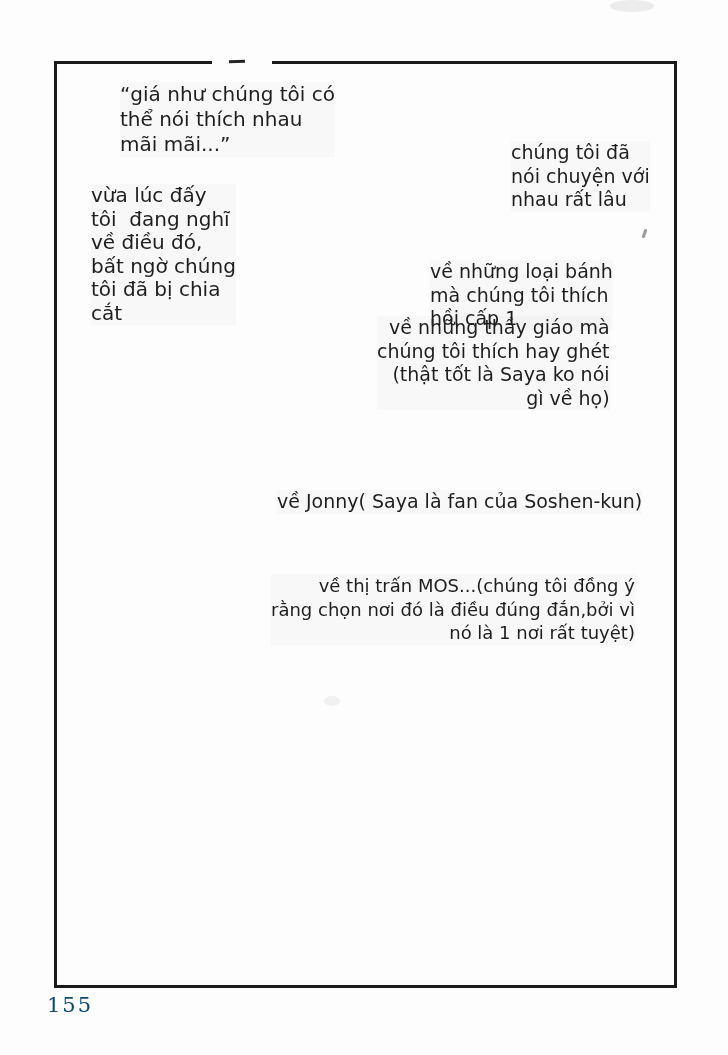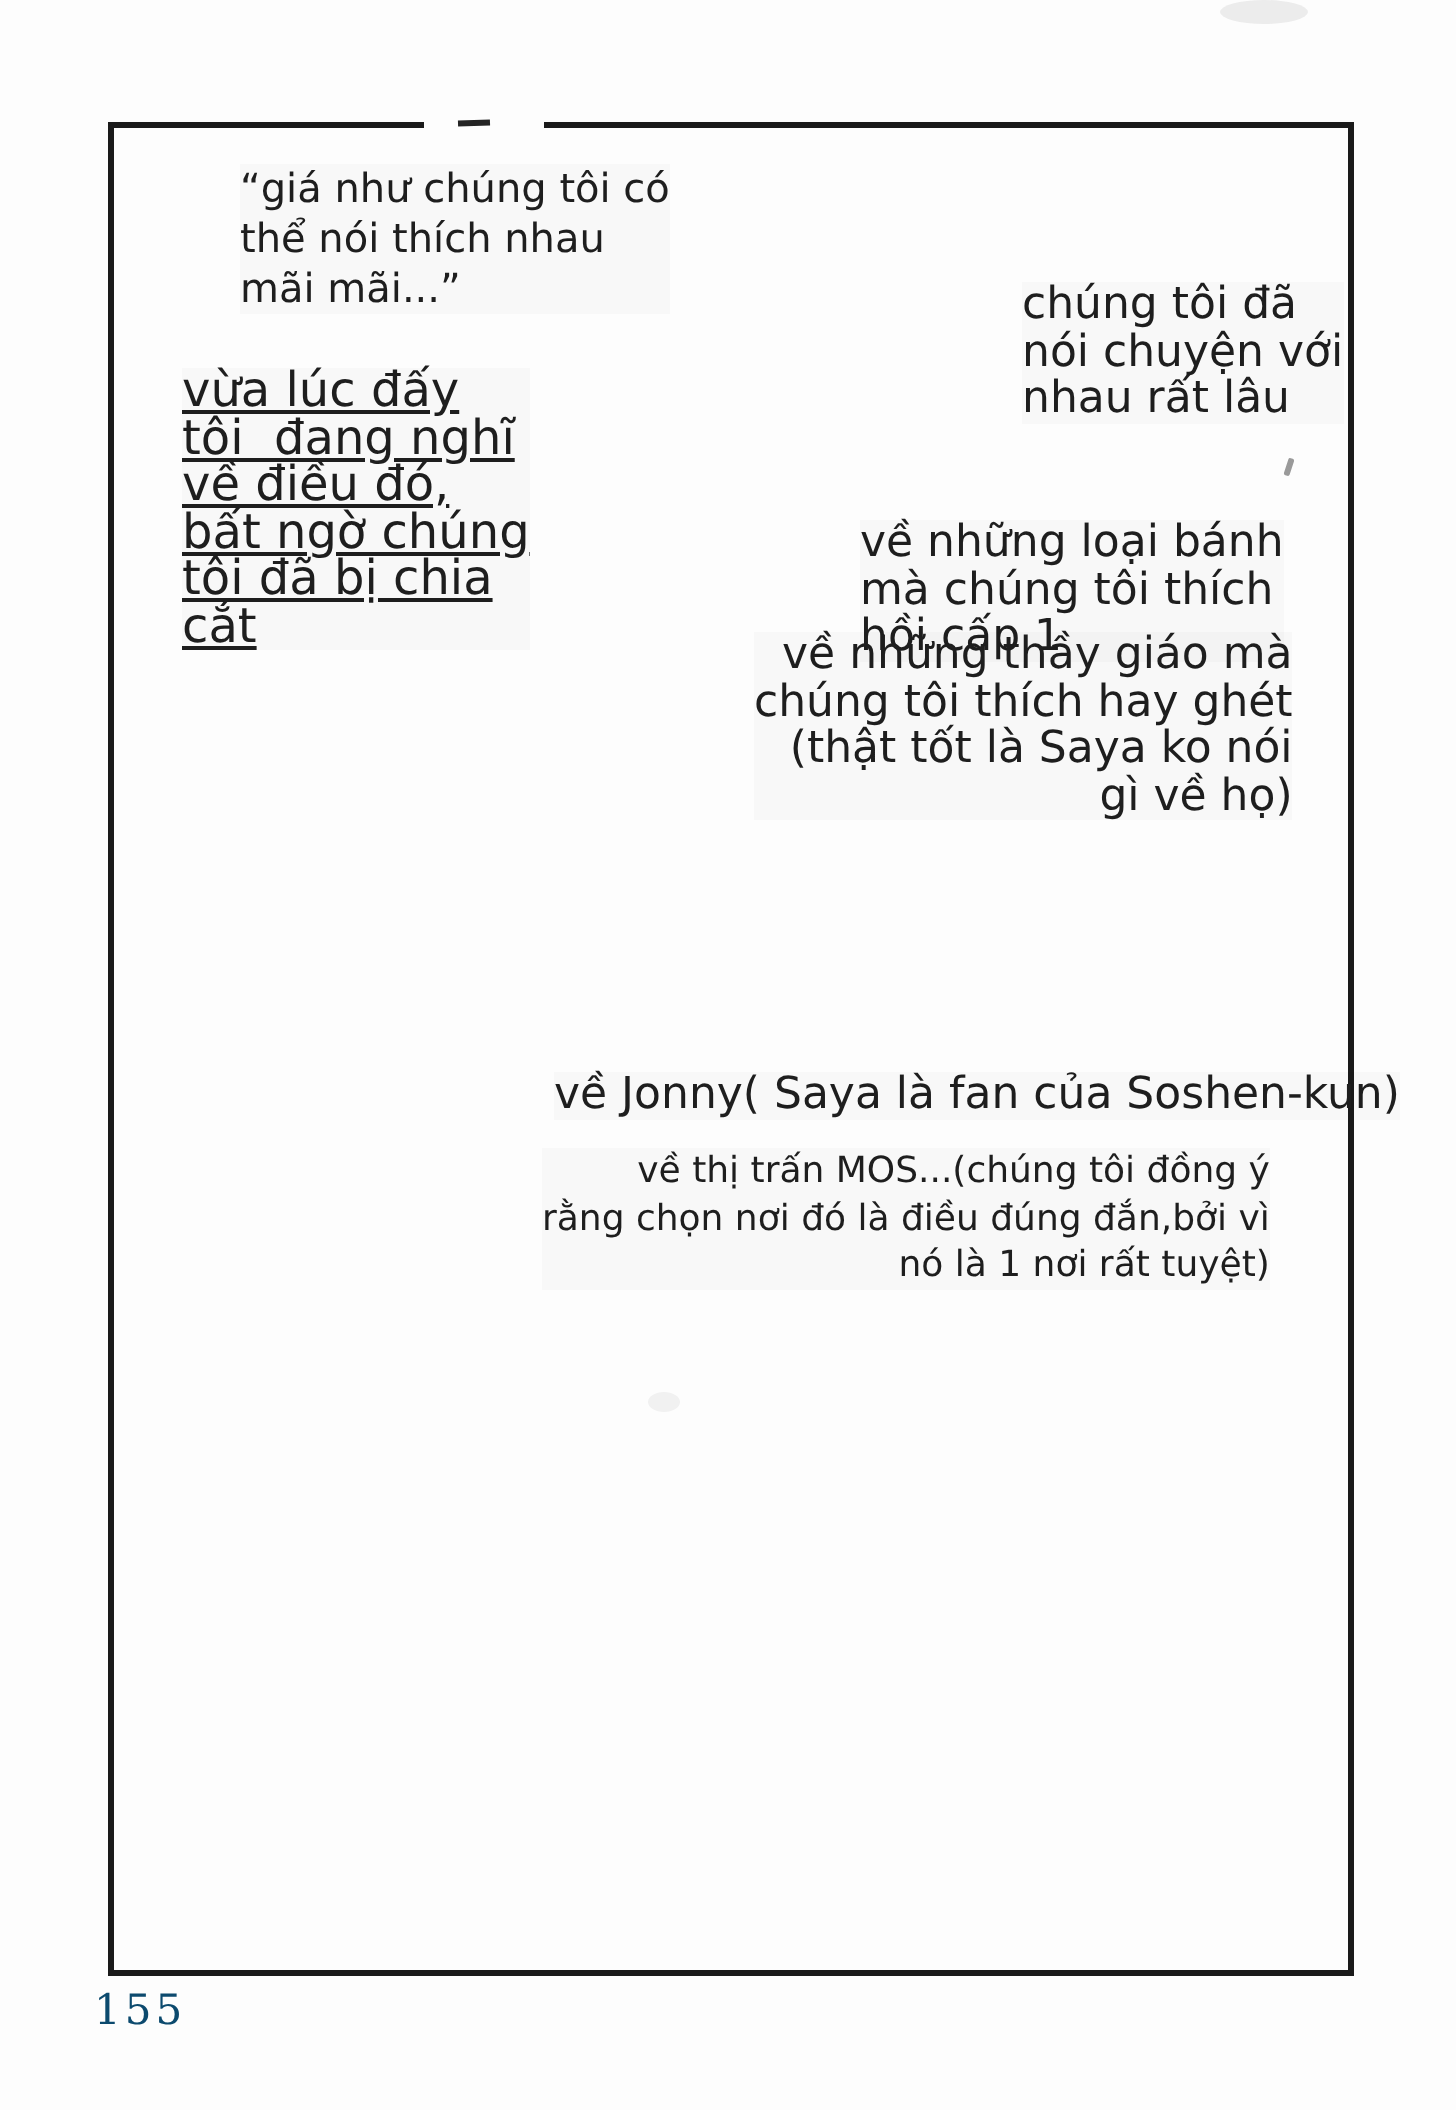--- a/index.html
+++ b/index.html
@@ -44,29 +44,29 @@
     background: #242424;
     transform: rotate(-2deg);
   }
   
   .txt {
     position: absolute;
     white-space: pre;
     color: #1e1e1e;
     background: rgba(0,0,0,0.02);
     line-height: 23.5px;
-    font-size: 22px;
+    font-size: 19px;
   }
   #quote-block      { left: 120px; top: 82px;  font-size: 20px; line-height: 25px; }
-  #interrupted-block{ left: 91px;  top: 184px; font-size: 24px; text-decoration: underline; }
+  #interrupted-block{ left: 91px;  top: 184px; font-size: 20px; }
   #longtalk-block   { left: 511px; top: 141px; }
   #cakes-block      { left: 430px; top: 226px; margin-top: 34px; }
   #teachers-block   { left: 377px; top: 316px; text-align: right; }
   #doraemon-block   { left: 343px; top: 424px; }
-  #jonny-block      { left: 277px; top: 536px; }
+  #jonny-block      { left: 277px; top: 490px; }
   #mos-block        { left: 271px; top: 574px; font-size: 18px; text-align: right; }
   
   #page-number {
     position: absolute;
     left: 47px;
     top: 993px;
     font-family: "DejaVu Serif", "Liberation Serif", serif;
     font-size: 21px;
     letter-spacing: 2px;
     color: #0c4a6e;

